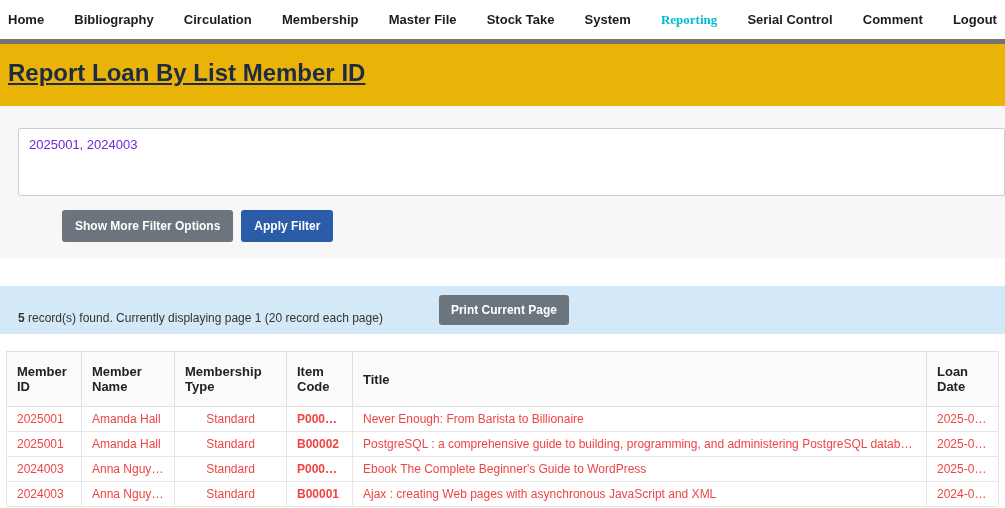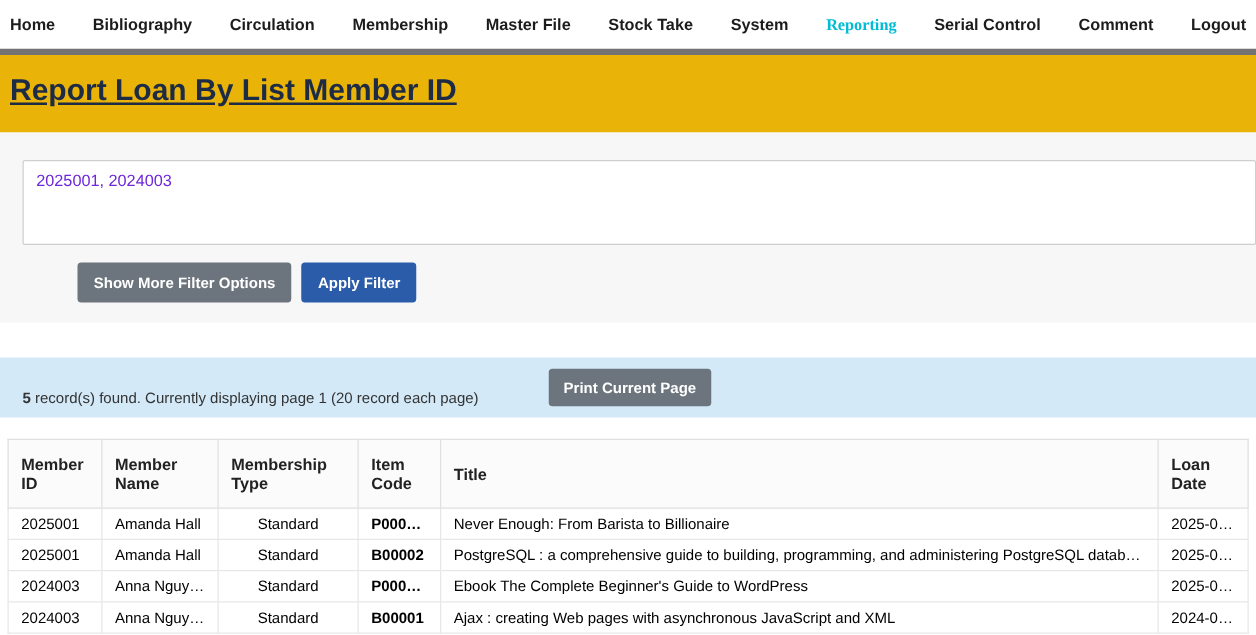--- a/index.html
+++ b/index.html
@@ -112,21 +112,21 @@
     text-align: left;
     font-size: 13px;
     font-weight: 700;
     color: #222;
     background: #fbfbfb;
     border: 1px solid #e0e0e0;
     padding: 12px 10px;
   }
   .loan-table td {
     font-size: 12px;
-    color: #000000;
+    color: #ef4444;
     border: 1px solid #e7e7e7;
     padding: 5px 10px;
     background: #fff;
     overflow: hidden;
     white-space: nowrap;
     text-overflow: ellipsis;
   }
   .col-0 { width: 75px; }
   .col-1 { width: 93px; }
   .col-2 { width: 112px; text-align: center; }

